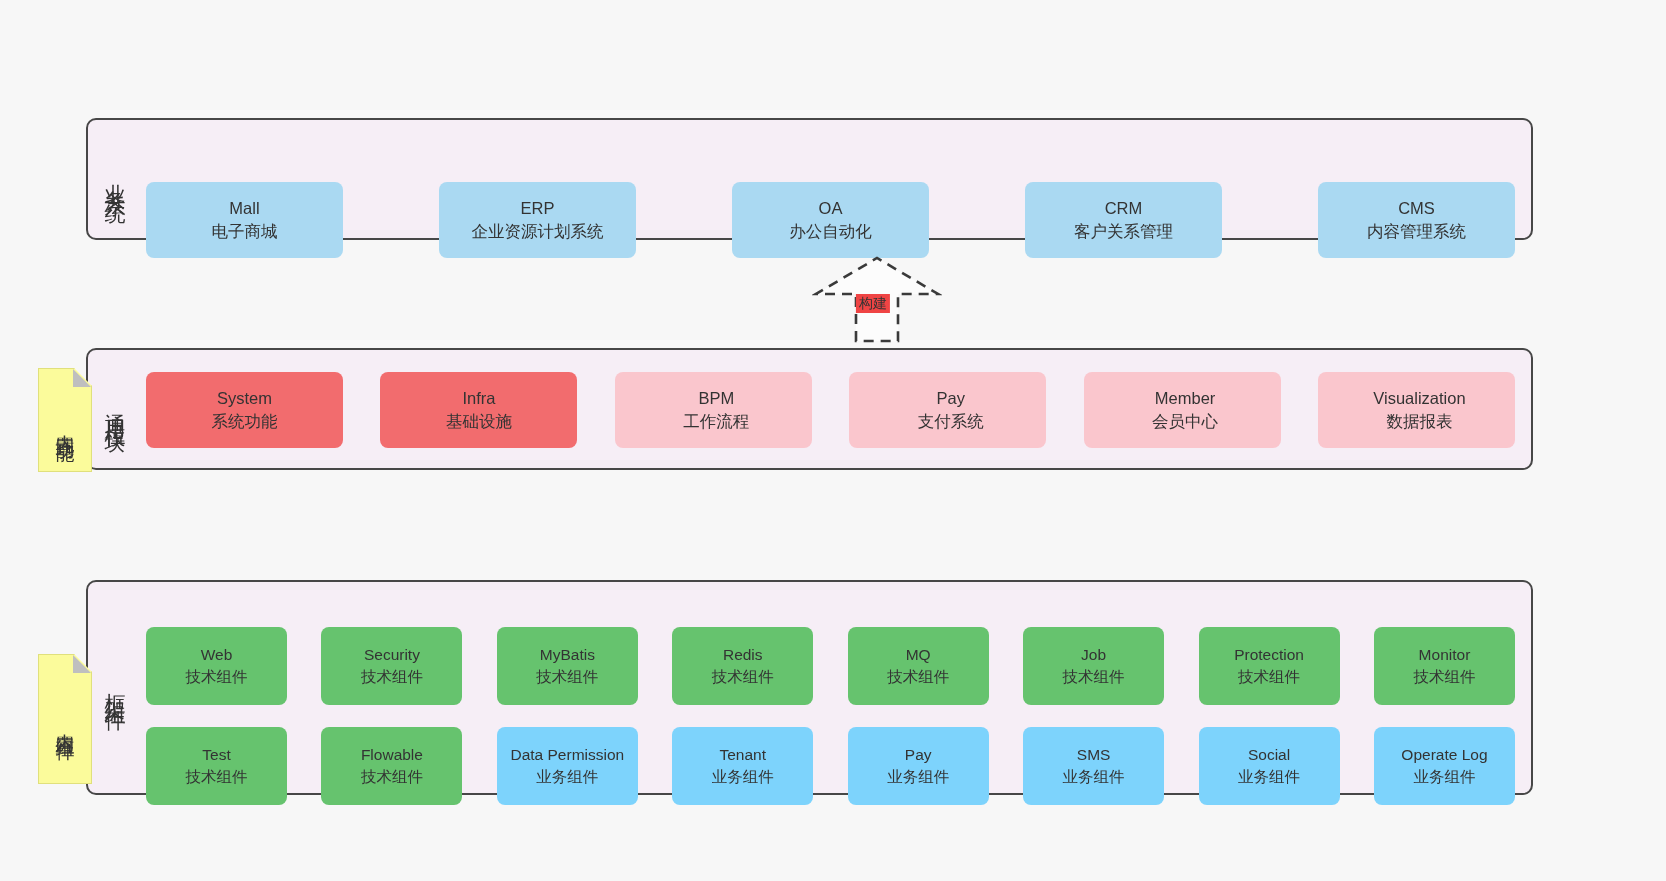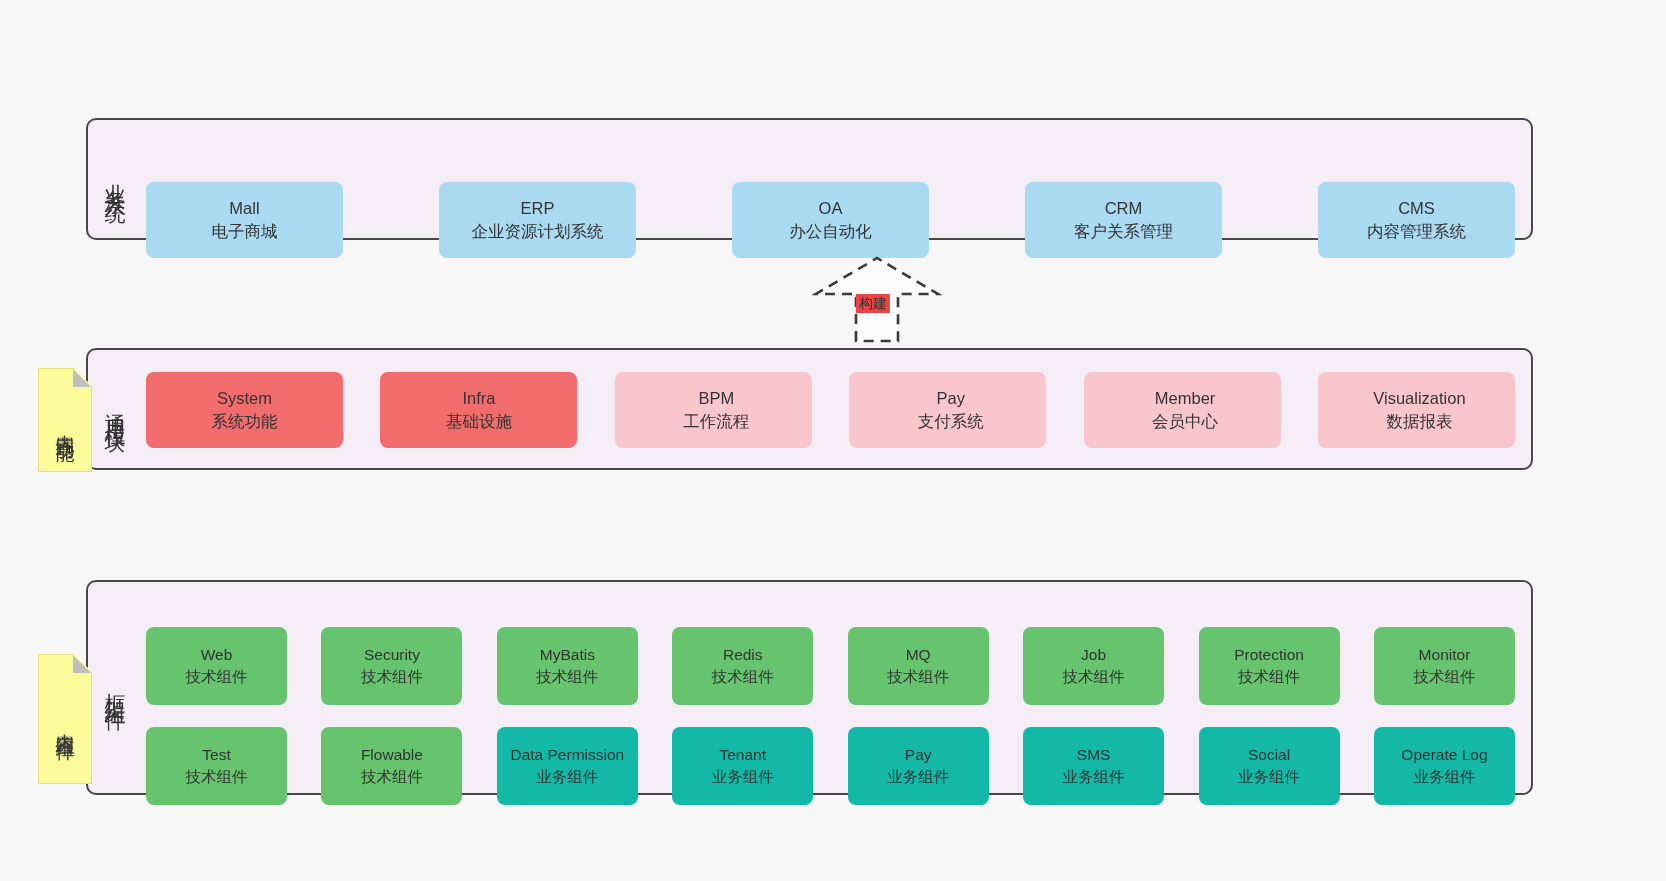--- a/index.html
+++ b/index.html
@@ -30,21 +30,21 @@
     border-radius:8px;display:flex;flex-direction:column;justify-content:center;
     align-items:center;text-align:center;box-sizing:border-box;padding:4px 6px;
   }
   .box .t,.box .s{line-height:1.4;}
   .box-l{width:197px;height:76px;font-size:16.5px;}
   .box-s{width:141px;height:78px;font-size:15.5px;margin-top:26px;}
   .blue{background:#aad9f2;margin-top:40px;}
   .red{background:#f26c6e;}
   .pink{background:#fac6cd;padding-left:12px;}
   .gdark{background:#66c36e;}
-  .glight{background:#14b8a6;}
+  .glight{background:#7dd3fc;}
   
   .arrow{position:absolute;width:130px;height:92px;}
   .arrow1{left:812px;top:253px;}
   .arrow2{left:824px;top:485px;}
   .arrow svg{display:block;width:130px;height:92px;}
   .arrow-label{
     position:absolute;left:50%;top:41px;transform:translateX(-62%);
     background:#ef4444;padding:1px 3px;font-size:14px;color:#333;line-height:1.2;
   }
   

